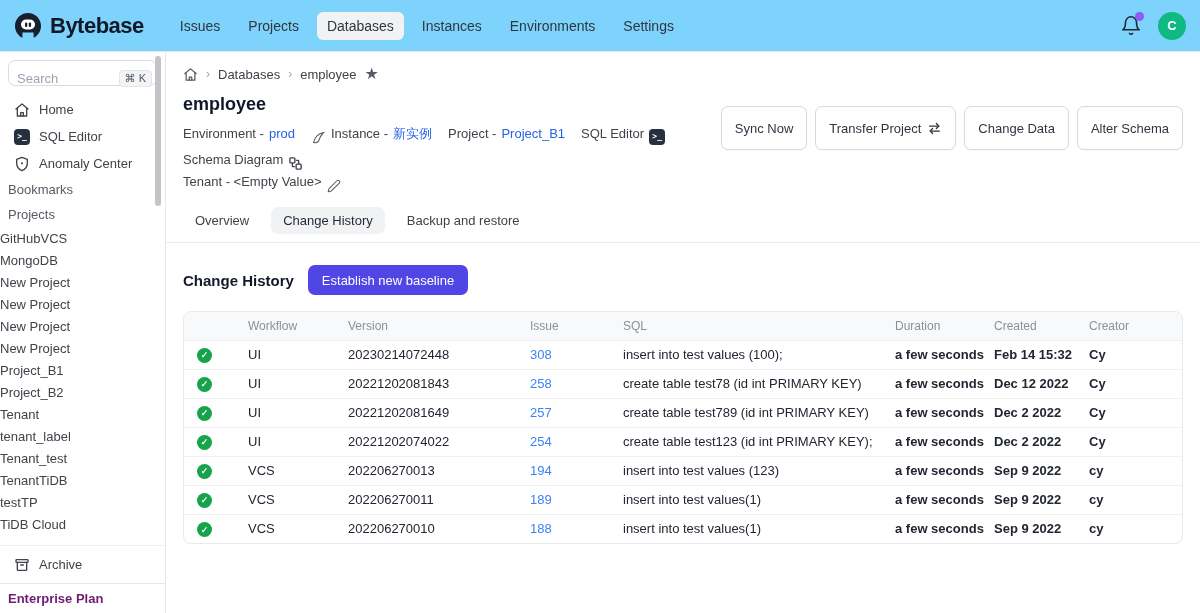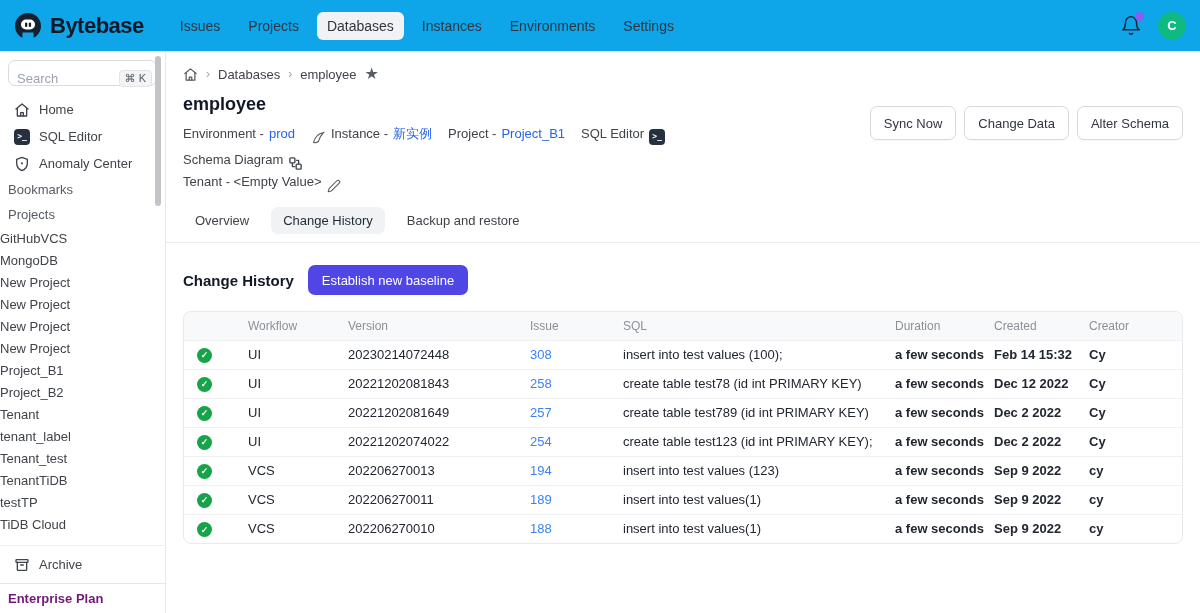--- a/index.html
+++ b/index.html
@@ -2,21 +2,21 @@
 <html><head>
 <meta charset="utf-8">
 <style>
   * { margin:0; padding:0; box-sizing:border-box; }
   html,body { width:1200px; height:613px; overflow:hidden; background:#fff;
     font-family:"Liberation Sans", sans-serif; color:#1f2937; }
   .app { width:1200px; height:613px; display:flex; flex-direction:column; }
 
   
   .topnav { height:52px; flex:0 0 52px; display:flex; align-items:center;
-    border-bottom:1px solid #e5e7eb; padding:0 14px; background:#0ea5e9; }
+    border-bottom:1px solid #e5e7eb; padding:0 14px; background:#7dd3fc; }
   .brand { display:flex; align-items:center; gap:8px; }
   .brand-name { font-size:22px; font-weight:bold; color:#111827; letter-spacing:-0.5px; }
   .nav-items { display:flex; gap:8px; margin-left:26px; flex:1; }
   .nav-item { font-size:14px; color:#303540; padding:6px 10px; border-radius:6px; cursor:pointer; }
   .nav-item.active { background:#f1f2f4; }
   .nav-right { display:flex; align-items:center; gap:16px; }
   .bell-wrap { position:relative; width:22px; height:22px; }
   .bell-dot { position:absolute; top:-3px; right:-2px; width:9px; height:9px;
     border-radius:50%; background:#8b5cf6; }
   .avatar { width:28px; height:28px; border-radius:50%; background:#10b981; color:#fff;
@@ -54,21 +54,21 @@
   .crumb-sep { color:#9ca3af; font-size:12px; }
   .page-title { font-size:18px; font-weight:bold; color:#111827; margin-top:10px; }
   .meta-block { margin-top:8px; font-size:13px; color:#3f434a; line-height:22px; max-width:580px; }
   .meta-line { display:flex; align-items:center; flex-wrap:wrap; gap:4px 6px; }
   .meta-item { display:flex; align-items:flex-end; gap:5px; margin-right:10px; }
   .meta-link { color:#2563eb; cursor:pointer; }
   .icon-sq { width:16px; height:16px; border-radius:4px; background:#27303f; color:#fff;
     font-size:8px; display:inline-flex; align-items:center; justify-content:center;
     font-family:"DejaVu Sans Mono", monospace; font-weight:bold; }
   .actions { position:absolute; top:54px; right:17px; display:flex; gap:8px; }
-  .btn { height:34px; background:#fff; border:1px solid #d6d9de; border-radius:7px;
+  .btn { height:44px; background:#fff; border:1px solid #d6d9de; border-radius:7px;
     font-size:13px; color:#303540; padding:0 13px; display:flex; align-items:center; gap:6px;
     cursor:pointer; box-shadow:0 1px 1px rgba(0,0,0,0.03); font-family:inherit; }
   .tabs { display:flex; align-items:center; gap:10px; margin-top:14px; }
   .tab { font-size:13px; color:#3f434a; padding:6px 12px; border-radius:7px; cursor:pointer; }
   .tab.active { background:#f1f2f4; color:#1f2937; }
   .tabs-divider { height:1px; background:#e9ebee; margin:8px -17px 0 -17px; }
 
   .section-head { display:flex; align-items:center; gap:14px; margin-top:22px; }
   .section-title { font-size:15px; font-weight:bold; color:#111827; }
   .btn-primary { height:30px; background:#4f46e5; color:#fff; border:none; border-radius:7px;
@@ -263,20 +263,31 @@
             </span>
           </span>
         </div>
       </div>
 
       <div class="actions">
         <button class="btn">
           <span>Sync Now</span>
         </button>
         <button class="btn">
+          <span>Transfer Project</span>
+          <span style="display:inline-flex;">
+            <svg width="15" height="15" viewBox="0 0 24 24" fill="none" stroke="#303540" stroke-width="2" stroke-linecap="round" stroke-linejoin="round">
+                <path d="M4 8h14"></path>
+                <path d="m15 4 4 4-4 4"></path>
+                <path d="M20 16H6"></path>
+                <path d="m9 12-4 4 4 4"></path>
+              </svg>
+          </span>
+        </button>
+        <button class="btn">
           <span>Change Data</span>
         </button>
         <button class="btn">
           <span>Alter Schema</span>
         </button>
       </div>
 
       <div class="tabs">
           <div class="tab">Overview</div>
           <div class="tab active">Change History</div>

